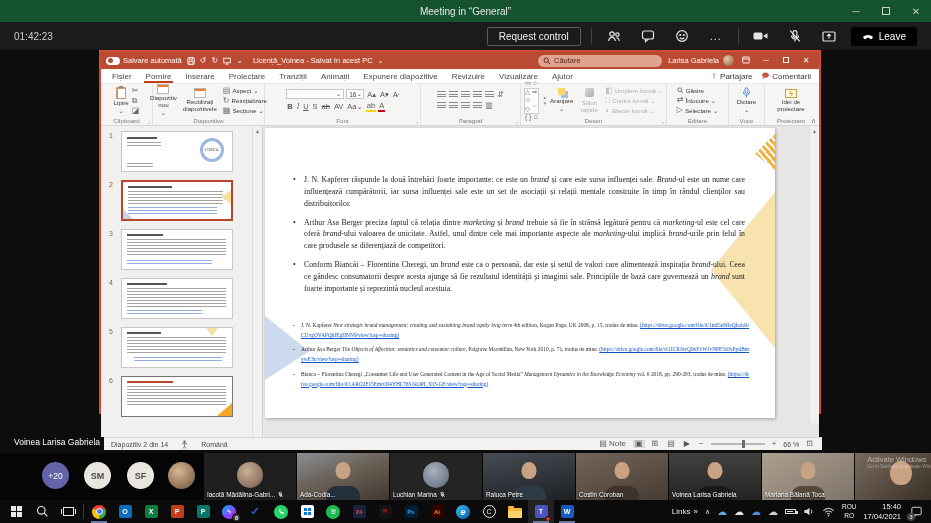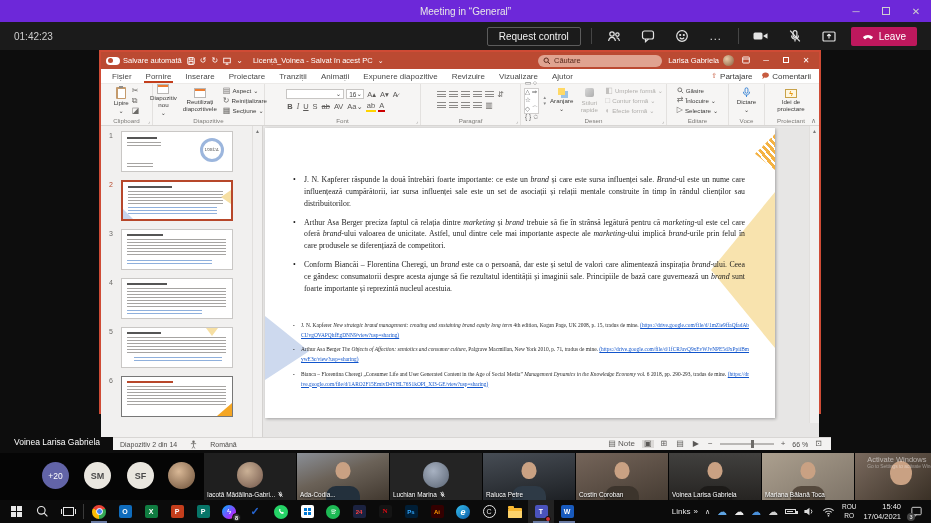--- a/index.html
+++ b/index.html
@@ -1,33 +1,33 @@
 <!DOCTYPE html>
 <html><head>
 <meta charset="utf-8">
 <style>
 *{box-sizing:border-box;margin:0;padding:0}
 html,body{width:931px;height:523px;background:#000;overflow:hidden}
 #root{position:relative;width:931px;height:523px;font-family:"Liberation Sans",sans-serif;-webkit-font-smoothing:antialiased}
 
 
-.titlebar{position:absolute;left:0;top:0;width:100%;height:22px;background:#6d28d9}
+.titlebar{position:absolute;left:0;top:0;width:100%;height:22px;background:#14532d}
 .win-title{position:absolute;inset:0;display:flex;align-items:center;justify-content:center;color:#e8e8e8;font-size:10px}
 .win-controls{position:absolute;right:0;top:0;height:22px;display:flex}
 .wc{width:30px;height:22px;display:flex;align-items:center;justify-content:center;color:#cfcfcf;font-size:10px}
 .maxbox{width:8px;height:8px;border:1px solid #cfcfcf}
 
 
 .meetbar{position:absolute;left:0;top:22px;width:100%;height:28px;background:#1b1b1b;display:flex;align-items:center;padding:0 14px;gap:10px}
 .timer{color:#cfcfcf;font-size:10px;margin-right:auto}
 .req-btn{border:1px solid #5c5c5c;color:#f0f0f0;background:transparent;font-size:10px;padding:3px 11px;border-radius:2px;font-family:inherit}
 .mb-sep{width:1px;height:16px;background:#454545}
 .mb-icon{width:24px;height:22px;display:flex;align-items:center;justify-content:center}
 .dots{color:#e0e0e0;font-size:11px;letter-spacing:1px}
-.leave-btn{background:#be185d;color:#fff;font-size:10px;border:none;border-radius:2px;padding:4px 11px;display:flex;align-items:center;gap:5px;font-family:inherit}
+.leave-btn{background:#000000;color:#fff;font-size:10px;border:none;border-radius:2px;padding:4px 11px;display:flex;align-items:center;gap:5px;font-family:inherit}
 
 
 .stage{position:absolute;left:0;top:50px;width:100%;height:403px;background:#0d0d0d}
 .presenter-label{position:absolute;left:14px;top:387px;color:#fff;font-size:8.5px}
 
 
 .ppt{position:absolute;left:101px;top:2px;width:718px;height:360px;background:#fff;box-shadow:0 0 0 2px #cf4b35}
 .ppt-title{position:absolute;left:0;top:0;width:100%;height:17px;background:#bb4a32;display:flex;align-items:center;color:#fff;font-size:7.5px;padding:0 5px;gap:5px}
 .autosave{display:flex;align-items:center;gap:3px;white-space:nowrap}
 .toggle{width:14px;height:8px;border-radius:4px;background:#fff;position:relative}
@@ -121,21 +121,21 @@
 .foots{position:absolute;left:28px;right:26px;top:193px;font-family:"Liberation Serif",serif;font-size:5.4px;color:#2a2a2a}
 .foot{position:relative;padding-left:8px;margin-bottom:5px;line-height:1.8;text-align:justify}
 .foot::before{content:"•";position:absolute;left:0;top:0;font-size:5px}
 .flink{color:#1155cc;text-decoration:underline;word-break:break-all}
 .dec-stripes{position:absolute;right:0;top:6px;width:20px;height:36px;background:repeating-linear-gradient(50deg,#f4b243 0 3px,#fff 3px 5px);clip-path:polygon(100% 0,100% 100%,0 55%)}
 .dec-y1{position:absolute;right:0;top:64px;width:64px;height:78px;background:#f8e3ae;clip-path:polygon(100% 0,100% 100%,0 100%)}
 .dec-y2{position:absolute;right:0;top:142px;width:64px;height:78px;background:#f8e3ae;clip-path:polygon(0 0,100% 0,100% 100%)}
 .dec-blue{position:absolute;left:0;top:188px;width:44px;height:64px;background:#cdd9ee;clip-path:polygon(0 0,100% 55%,0 100%)}
 
 
-.ppt-status{position:absolute;left:12px;top:385px;width:100%;height:13px;background:#f3f2f1;border-top:1px solid #d8d6d4;display:flex;align-items:center;font-size:7px;color:#4e4c4a;padding:0 7px;gap:13px}
+.ppt-status{position:absolute;left:3px;top:385px;width:100%;height:13px;background:#f3f2f1;border-top:1px solid #d8d6d4;display:flex;align-items:center;font-size:7px;color:#4e4c4a;padding:0 7px;gap:13px}
 .st-right{margin-left:auto;display:flex;align-items:center;gap:5px}
 .vb{font-size:8px;color:#5a5856;padding:0 2px;line-height:1}
 .vb.active{background:#dcdad8}
 .ztrack{width:54px;height:2px;background:#b9b7b5;position:relative}
 .zthumb{position:absolute;left:58%;top:-3px;width:3px;height:8px;background:#6d6b68}
 
 
 .filmstrip{position:absolute;left:0;top:453px;width:100%;height:47px;background:#050505}
 .circ{position:absolute;top:9px;width:27px;height:27px;border-radius:50%;display:flex;align-items:center;justify-content:center;font-size:8.5px}
 .ovf{background:#6264a7;color:#fff}

